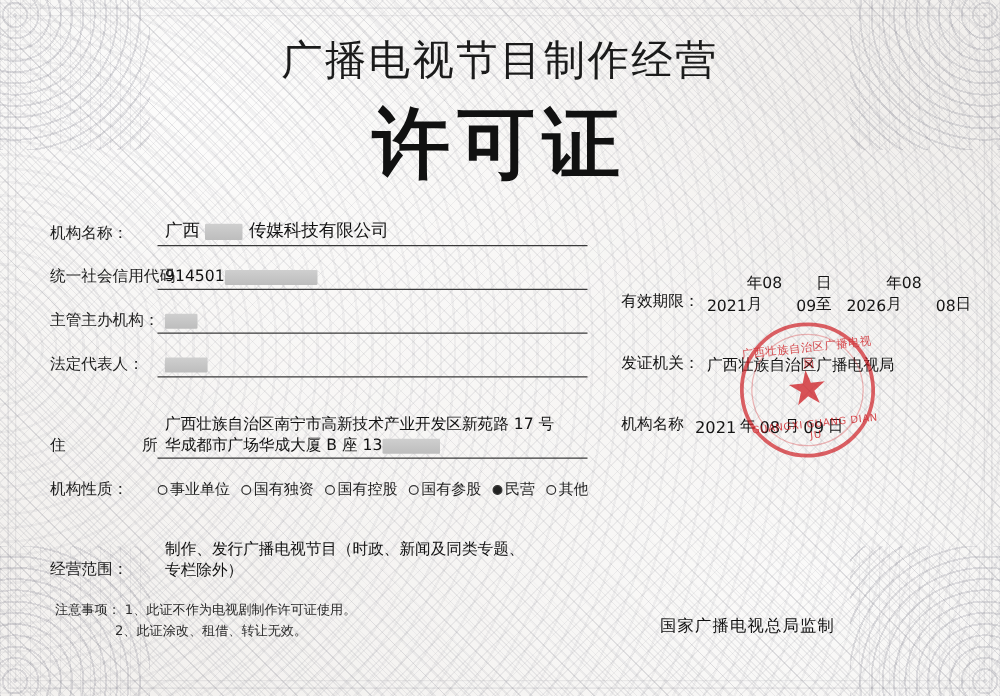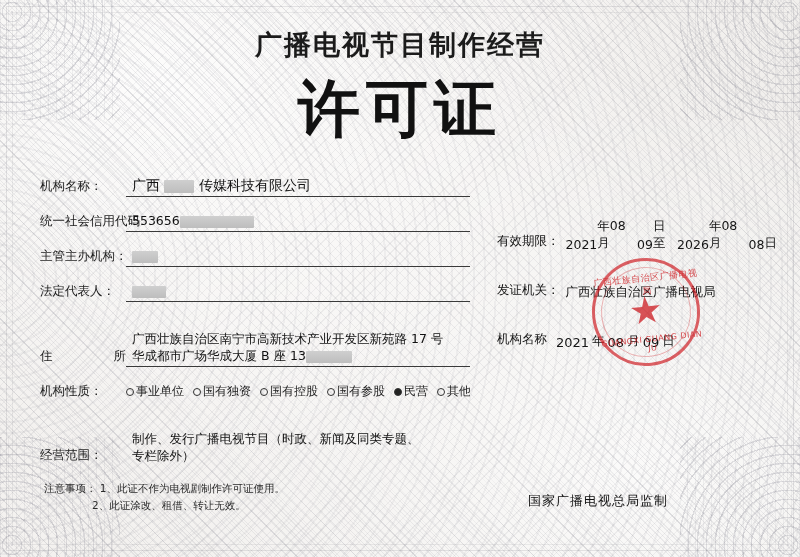--- a/index.html
+++ b/index.html
@@ -55,21 +55,21 @@
     border: 1px solid rgba(120,120,135,0.12);
   }
 
   
   .title-wrap {
     position: absolute; top: 30px; left: 0; width: 800px;
     text-align: center;
   }
   .title-main {
     font-family: "DejaVu Serif", "Liberation Serif", serif;
-    font-size: 27px; font-weight: bold; color: #1b1b1b;
+    font-size: 33px; font-weight: normal; color: #1b1b1b;
     letter-spacing: 2px;
     line-height: 1.1;
   }
   .title-big {
     font-family: "DejaVu Serif", "Liberation Serif", serif;
     font-size: 62px; font-weight: bold; color: #111;
     letter-spacing: 6px;
     margin-top: 16px;
     line-height: 1.05;
   }
@@ -209,21 +209,21 @@
       <div class="val big">
         <span>广西</span>
         <span class="masked m1">&nbsp;</span>
         <span>传媒科技有限公司</span>
       </div>
     </div>
 
     <div class="row">
       <div class="lbl w100">统一社会信用代码</div>
       <div class="val">
-        <span>553656</span><span class="masked m2">&nbsp;</span>
+        <span>914501</span><span class="masked m2">&nbsp;</span>
       </div>
     </div>
 
     <div class="row">
       <div class="lbl w100">主管主办机构：</div>
       <div class="val">
         <span class="masked m3">&nbsp;</span>
       </div>
     </div>
 

